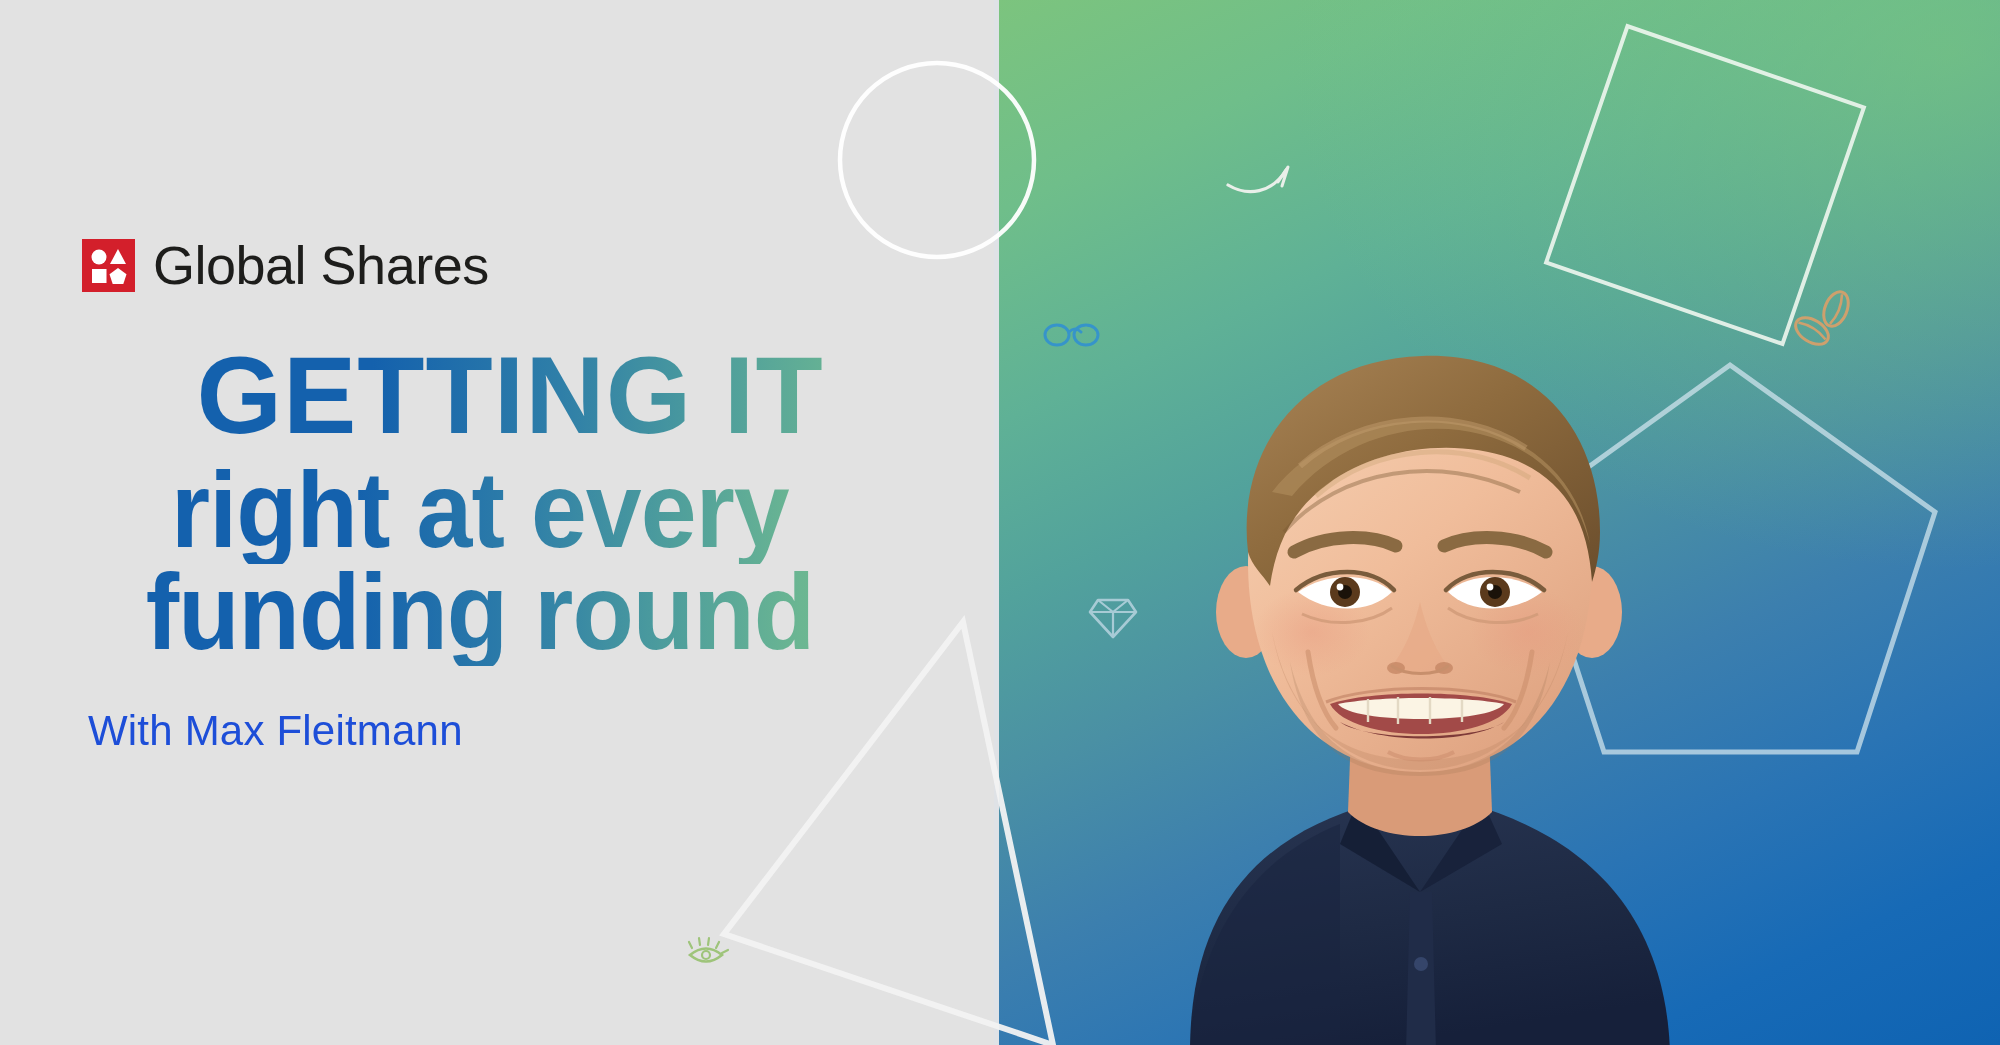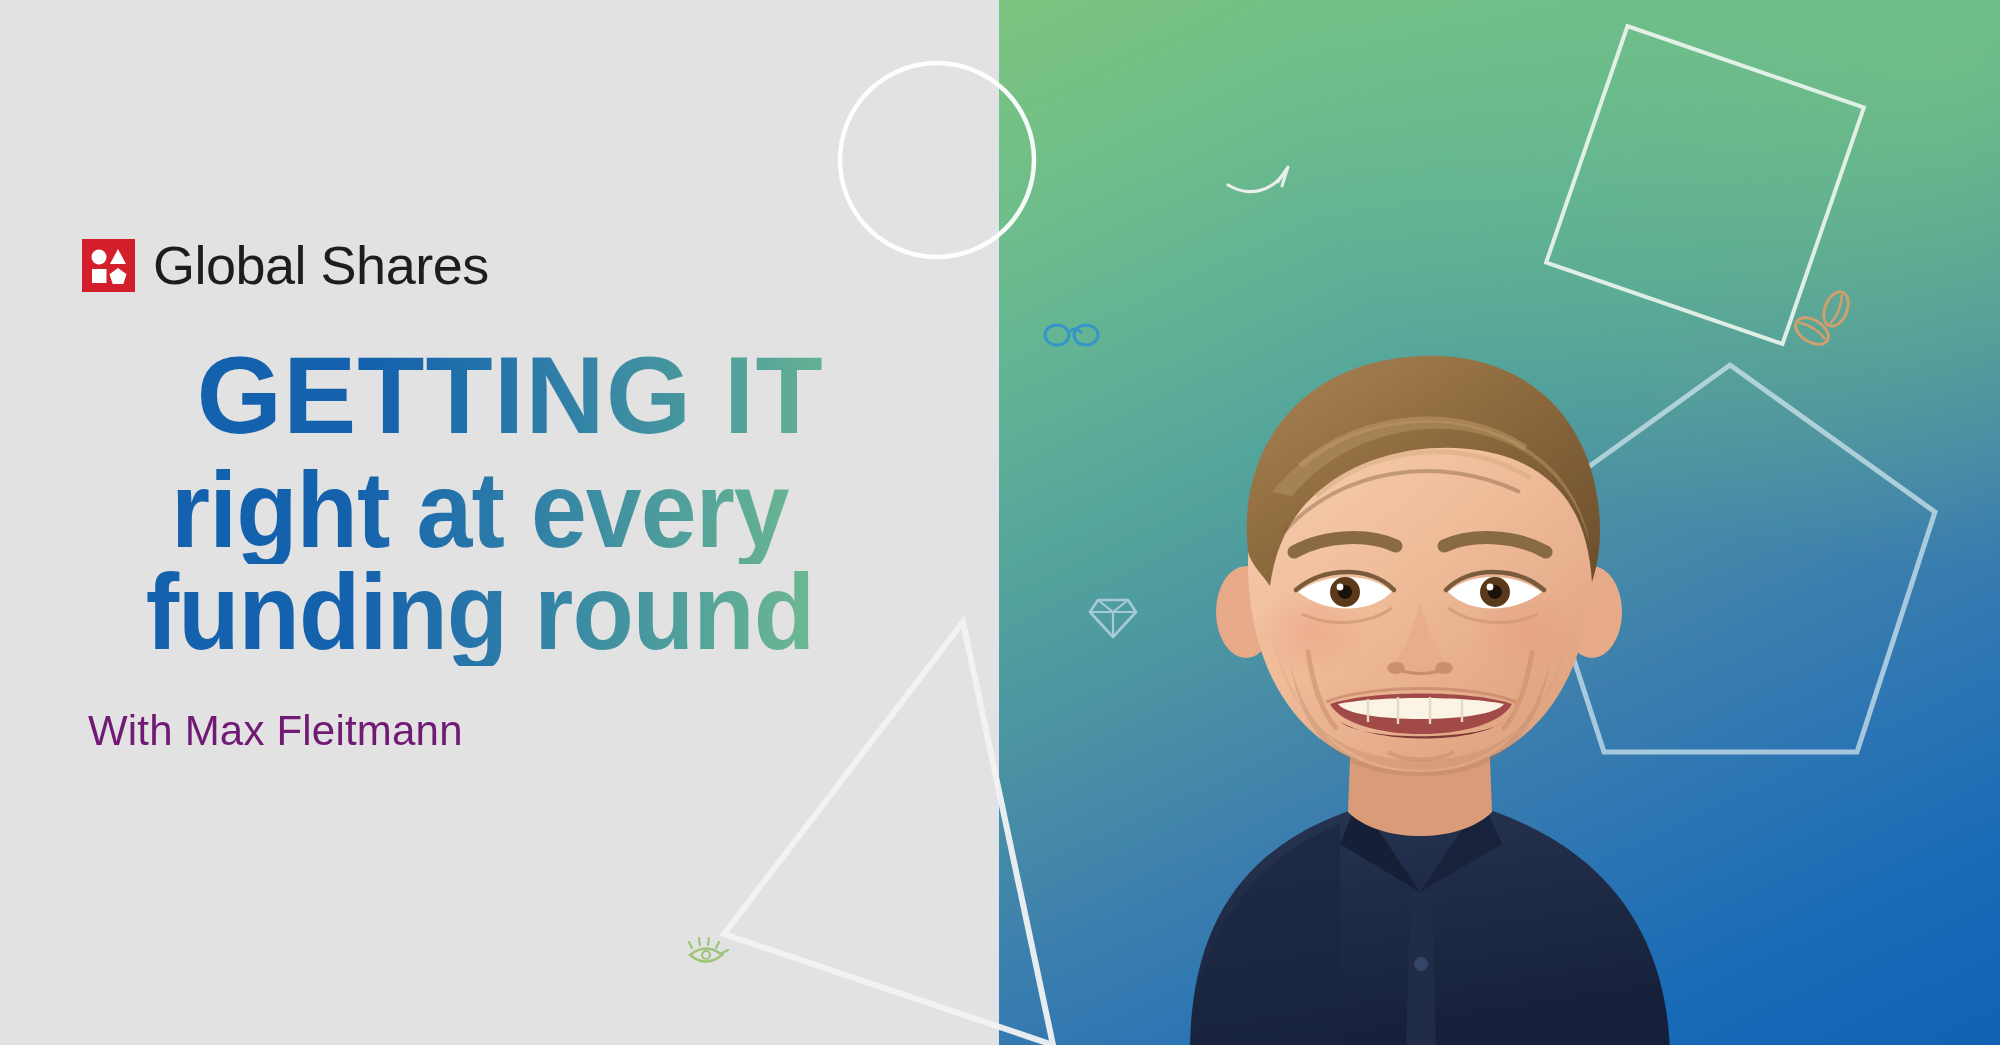--- a/index.html
+++ b/index.html
@@ -140,21 +140,21 @@
     transform-origin: left center;
   }
   .hl-2 { margin-bottom: -6px; }
 
   .subtitle {
     position: absolute;
     left: 88px;
     top: 707px;
     font-size: 42px;
     font-weight: 400;
-    color: #701a75;
+    color: #1d4ed8;
     letter-spacing: 0.2px;
     white-space: nowrap;
   }
 </style>
 </head>
 <body>
 
 <div class="banner">
 
   <div class="gradient-panel"></div>

